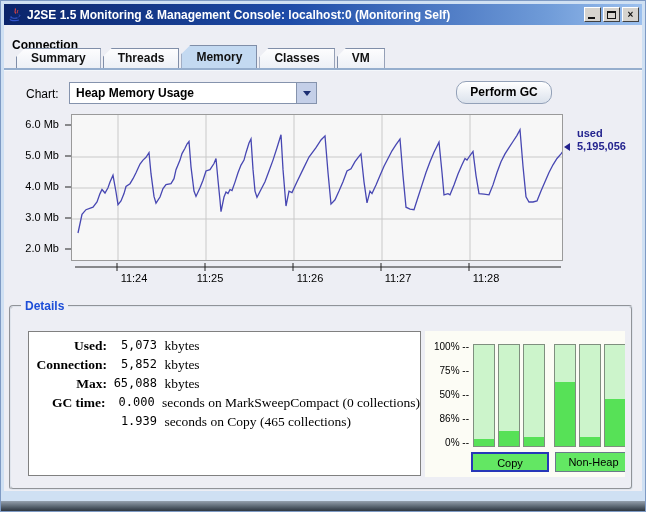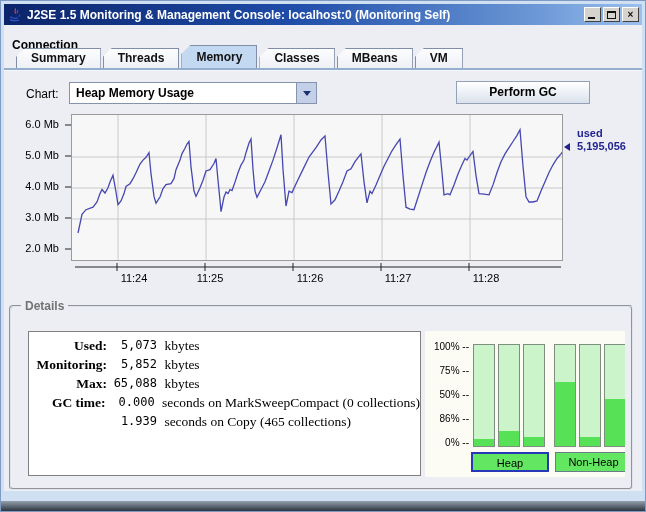--- a/index.html
+++ b/index.html
@@ -50,43 +50,43 @@
   
   .chart-label{position:absolute;left:22px;top:17px;font-size:12px;color:#000;}
   .combo{
     position:absolute;left:65px;top:12px;width:248px;height:22px;
     background:#fff;border:1px solid #8593ad;display:flex;cursor:default;
   }
   .combo-value{flex:1;font-weight:bold;font-size:12px;line-height:20px;padding-left:6px;white-space:nowrap;overflow:hidden;}
   .combo-arrow{width:20px;background:#c4cfe8;border-left:1px solid #8593ad;display:flex;align-items:center;justify-content:center;}
   .combo-arrow i{width:0;height:0;border:4px solid transparent;border-top:5px solid #1c2f73;margin-top:5px;}
   .gc-btn{
-    position:absolute;left:452px;top:11px;width:134px;height:23px;
-    background:linear-gradient(#ffffff,#dbe2ec);border:1px solid #93a1b8;border-radius:0;
+    position:absolute;left:452px;top:11px;width:96px;height:23px;
+    background:linear-gradient(#ffffff,#dbe2ec);border:1px solid #93a1b8;border-radius:10px;
     font-weight:bold;font-size:12px;text-align:center;line-height:21px;cursor:default;
   }
   
   .plot{
     position:absolute;left:67px;top:44px;width:492px;height:147px;
     background:#f7f7f7;border:1px solid #9a9a9a;
   }
   .ylab,.xlab{position:absolute;font-size:11px;color:#000;}
   .ylab{width:42px;text-align:right;height:14px;}
   .xlab{width:40px;text-align:center;height:14px;top:202px;}
   .axis-svg{position:absolute;}
   .legend{position:absolute;left:573px;top:57px;font-size:11px;font-weight:bold;color:#23238e;line-height:13px;white-space:nowrap;}
   .legend-marker{position:absolute;left:556px;top:73px;width:0;height:0;border:4px solid transparent;border-right:6px solid #23238e;}
   
   .group{
     position:absolute;left:5px;top:235px;width:624px;height:185px;
     border:2px groove #dfe4ec;border-radius:4px;
   }
   .group-title{
     position:absolute;top:-8px;left:10px;background:#edeef4;padding:0 4px;
-    font-weight:bold;font-size:12px;color:#737373;
+    font-weight:bold;font-size:12px;color:#1d4ed8;
   }
   .details-box{
     position:absolute;left:17px;top:24px;width:393px;height:145px;
     background:#fff;border:1px solid #808080;padding-top:4px;overflow:hidden;
   }
   .drow{display:flex;height:19px;line-height:19px;font-size:13px;}
   .dlabel{width:78px;text-align:right;font-family:"Liberation Serif",serif;font-weight:bold;font-size:13.5px;}
   .dnum{width:46px;text-align:right;font-family:"DejaVu Sans Mono",monospace;font-size:12px;margin-left:4px;}
   .dnum:empty{display:none;}
   .drest{font-family:"Liberation Serif",serif;font-size:13.5px;white-space:pre;margin-left:4px;}
@@ -137,21 +137,20 @@
 
     <div class="menubar">
       <span class="menu-item">Connection</span>
     </div>
 
     <div class="tabrow">
       <span class="tab">Summary</span>
       <span class="tab">Threads</span>
       <span class="tab sel">Memory</span>
       <span class="tab">Classes</span>
-      <span class="tab">MBeans</span>
       <span class="tab">VM</span>
     </div>
 
     <div class="contentarea">
 
       <span class="chart-label">Chart:</span>
 
       <div class="combo">
         <span class="combo-value">Heap Memory Usage</span>
         <span class="combo-arrow">
@@ -214,21 +213,21 @@
       <div class="group">
         <span class="group-title">Details</span>
 
         <div class="details-box">
           <div class="drow">
               <span class="dlabel">Used:</span>
               <span class="dnum">5,073</span>
               <span class="drest"> kbytes</span>
             </div>
           <div class="drow">
-              <span class="dlabel">Monitoring:</span>
+              <span class="dlabel">Connection:</span>
               <span class="dnum">5,852</span>
               <span class="drest"> kbytes</span>
             </div>
           <div class="drow">
               <span class="dlabel">Max:</span>
               <span class="dnum">65,088</span>
               <span class="drest"> kbytes</span>
             </div>
           <div class="drow">
               <span class="dlabel">GC time:</span>
@@ -236,21 +235,21 @@
               <span class="drest"> seconds on MarkSweepCompact (0 collections)</span>
             </div>
           <div class="drow">
               <span class="dlabel"></span>
               <span class="dnum">1.939</span>
               <span class="drest"> seconds on Copy (465 collections)</span>
             </div>
         </div>
 
         <div class="pools" id="pools">
-          <div class="pool-btn sel" style="left: 46px; width: 78px; background: rgb(99, 231, 99);">Heap</div>
+          <div class="pool-btn sel" style="left: 46px; width: 78px; background: rgb(99, 231, 99);">Copy</div>
           <div class="pool-btn unsel" style="left: 130px; width: 77px; background: rgb(99, 231, 99);">Non-Heap</div>
         <div class="pct-label" style="top: 10px;">100% --</div>
             <div class="pct-label" style="top: 34px;">75% --</div>
             <div class="pct-label" style="top: 58px;">50% --</div>
             <div class="pct-label" style="top: 82px;">86% --</div>
             <div class="pct-label" style="top: 106px;">0% --</div>
             <div class="pool-bar" style="left: 48px; background: rgb(204, 244, 203);">
               <div class="pool-fill" style="height: 7%; background: rgb(87, 225, 87);"></div>
             </div>
             <div class="pool-bar" style="left: 73px; background: rgb(204, 244, 203);">

